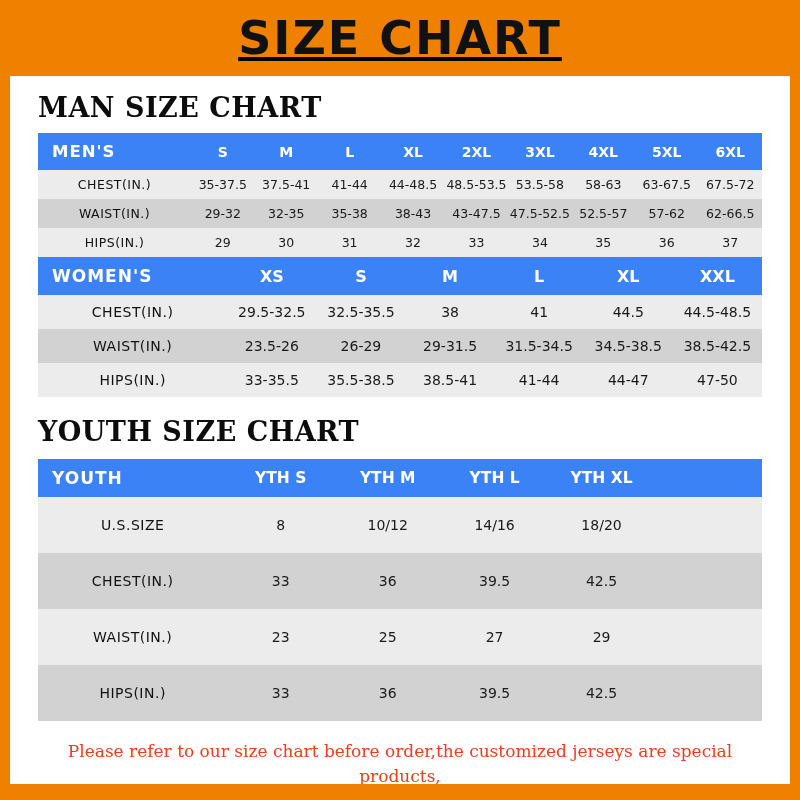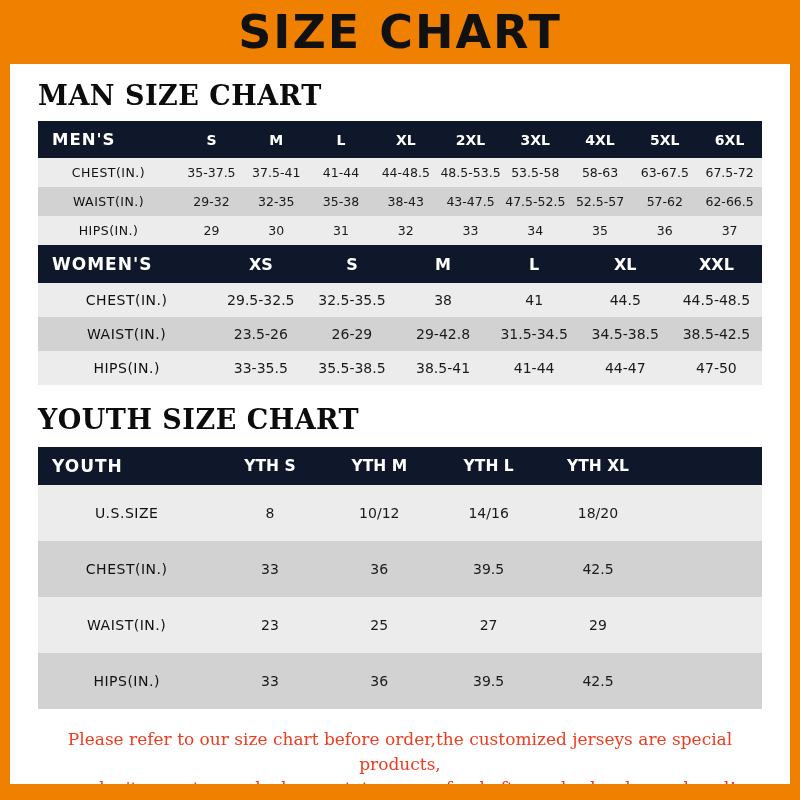--- a/index.html
+++ b/index.html
@@ -16,26 +16,27 @@
   .page {
     position: relative;
     width: 800px;
     height: 800px;
     background: #ffffff;
     box-sizing: border-box;
     border-left: 10px solid #f08000;
     border-right: 10px solid #f08000;
   }
   .top-banner {
-    height: 64px;
+    height: 76px;
     background: #f08000;
     display: flex;
     align-items: center;
     justify-content: center;
     margin: 0 -10px;
+    text-decoration: underline;
   }
   .top-banner .title {
     font-family: "DejaVu Sans", sans-serif;
     font-weight: bold;
     font-size: 46px;
     letter-spacing: 2px;
     color: #111111;
     line-height: 1;
   }
   .content {
@@ -57,25 +58,25 @@
     width: 100%;
     border-collapse: collapse;
     table-layout: fixed;
   }
   table.size td, table.size th {
     text-align: center;
     vertical-align: middle;
     font-family: "DejaVu Sans", sans-serif;
   }
   table.size thead th {
-    background: #0f172a;
+    background: #3b82f6;
     color: #ffffff;
     font-weight: bold;
     font-size: 15px;
-    padding: 9px 4px;
+    padding: 9px 16px;
   }
   table.size thead th.rowhead {
     text-align: left;
     padding-left: 14px;
     font-size: 17px;
     letter-spacing: 1px;
   }
   table.size tbody td {
     font-size: 13px;
     color: #1a1a1a;
@@ -208,21 +209,21 @@
             <td>32.5-35.5</td>
             <td>38</td>
             <td>41</td>
             <td>44.5</td>
             <td>44.5-48.5</td>
           </tr>
           <tr class="dark">
             <td class="rowhead">WAIST(IN.)</td>
             <td>23.5-26</td>
             <td>26-29</td>
-            <td>29-42.8</td>
+            <td>29-31.5</td>
             <td>31.5-34.5</td>
             <td>34.5-38.5</td>
             <td>38.5-42.5</td>
           </tr>
           <tr class="light">
             <td class="rowhead">HIPS(IN.)</td>
             <td>33-35.5</td>
             <td>35.5-38.5</td>
             <td>38.5-41</td>
             <td>41-44</td>

